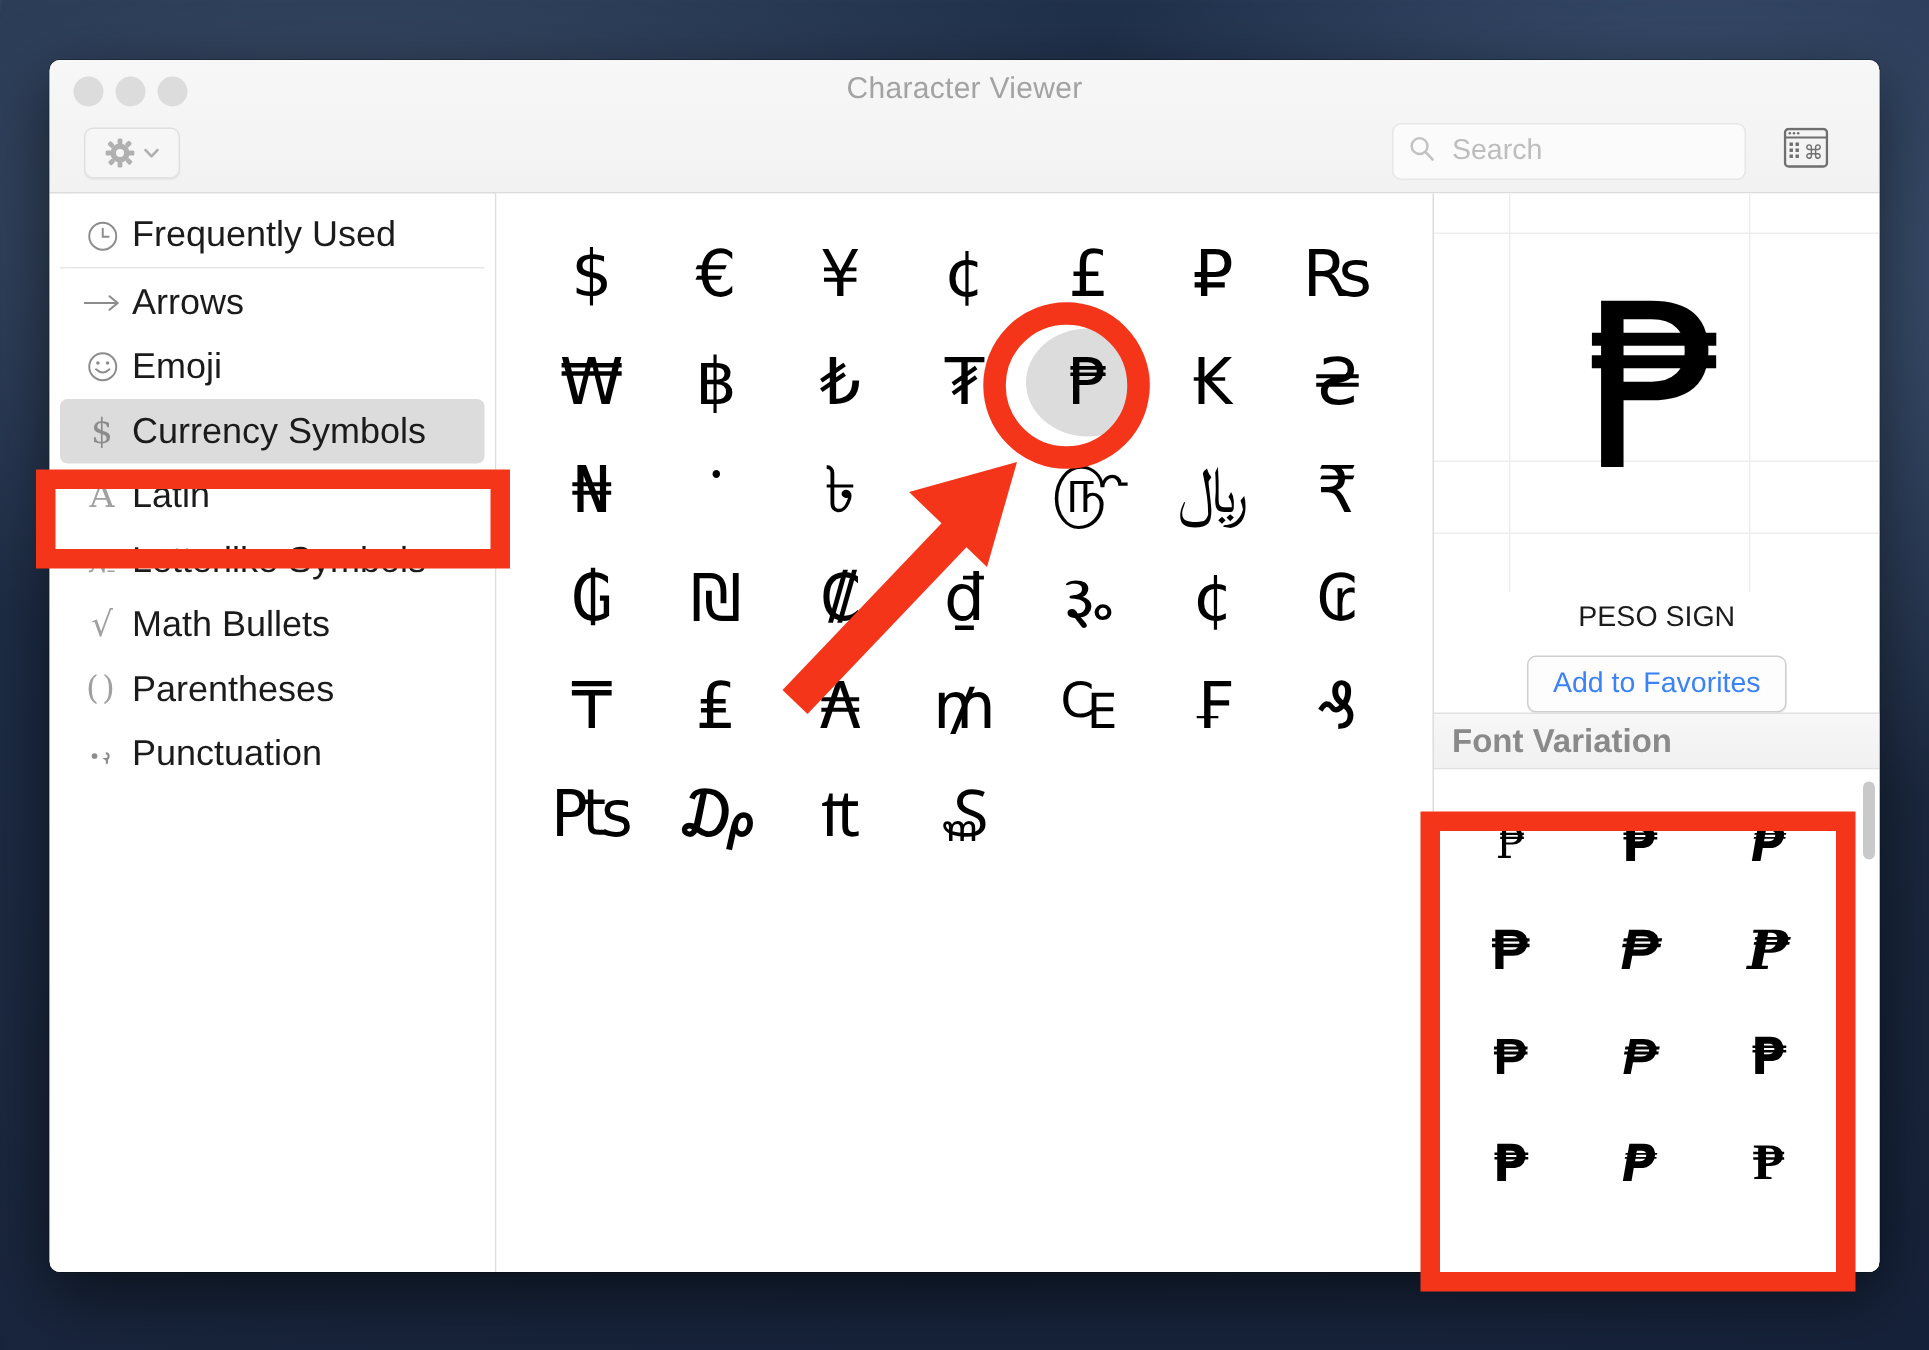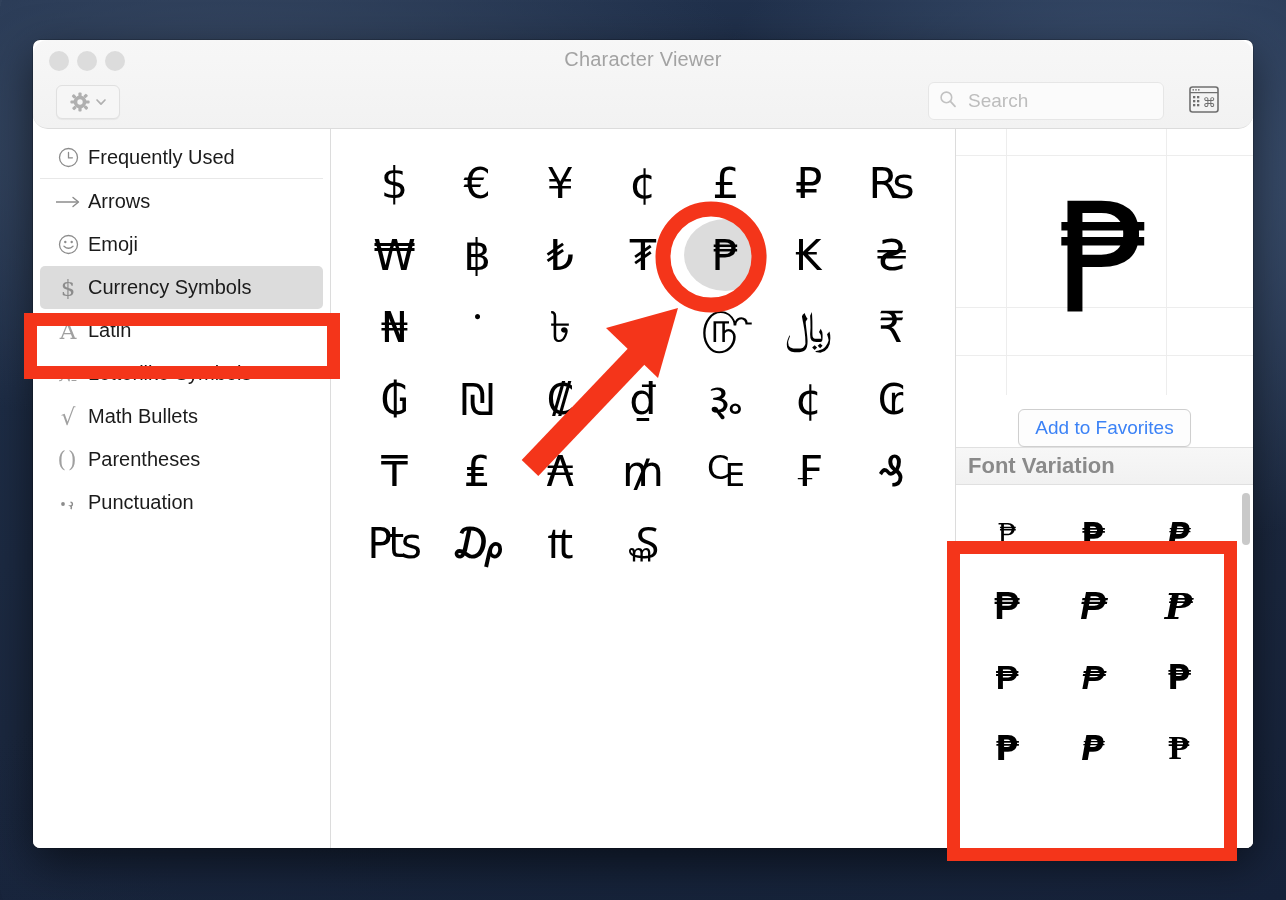--- a/index.html
+++ b/index.html
@@ -40,21 +40,20 @@
     overflow: hidden;
     display: flex; flex-direction: column;
   }
 
   .titlebar {
     position: relative;
     height: 88px;
     background: linear-gradient(#f7f7f7, #f2f2f2);
     border-bottom: 1px solid #dcdcdc;
     flex: 0 0 auto;
-    border-radius: 15px;
   }
   .traffic {
     position: absolute; left: 16px; top: 11px;
     display: flex; gap: 8px;
   }
   .light {
     width: 20px; height: 20px; border-radius: 50%;
     background: #dcdcdc;
   }
   .win-title {
@@ -119,21 +118,21 @@
   }
   .side-item.sep { border-bottom: 1px solid #e8e8e8; margin-bottom: 1px; border-radius: 0; }
   .side-item.selected { background: #dcdcdc; }
   .side-ico {
     width: 34px; flex: 0 0 34px;
     text-align: center;
     color: #9a9a9a; font-size: 20px;
     display: flex; align-items: center; justify-content: center;
   }
   .side-label {
-    font-size: 20px; color: #1b1b1b;
+    font-size: 24px; color: #1b1b1b;
     margin-left: 3px;
     white-space: nowrap;
   }
 
   
   .gridpane {
     flex: 1 1 auto;
     background: #fff;
     border-right: 1px solid #dcdcdc;
     padding: 18px 22px 0 22px;
@@ -446,20 +445,21 @@
       <div class="detail">
         <div class="preview">
           <div class="guide gv" style="left:50px;"></div>
           <div class="guide gv" style="left:210px;"></div>
           <div class="guide gh" style="top:26px;"></div>
           <div class="guide gh" style="top:178px;"></div>
           <div class="guide gh" style="top:226px;"></div>
           <div class="big-glyph">₱</div>
         </div>
 
+        <div class="char-name">PESO SIGN</div>
 
         <div class="fav-wrap">
           <button class="fav-btn">Add to Favorites</button>
         </div>
 
         <div class="fv-head">Font Variation</div>
 
         <div class="fv-body">
           <div class="fv-grid">
             <div class="fv-cell" style="font-family:'DejaVu Serif', serif; font-size:28px;">₱</div>

